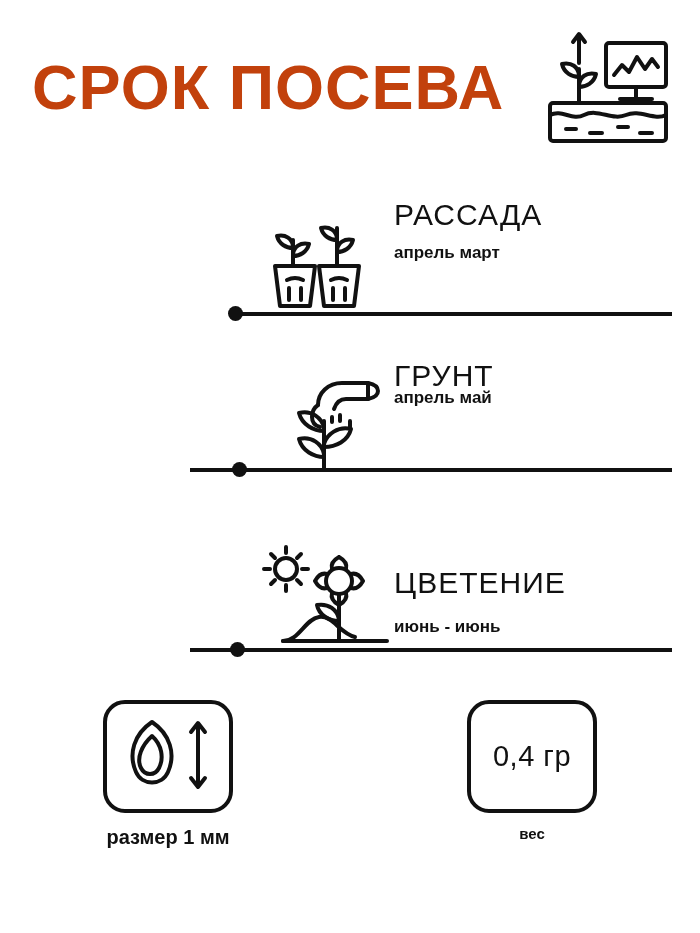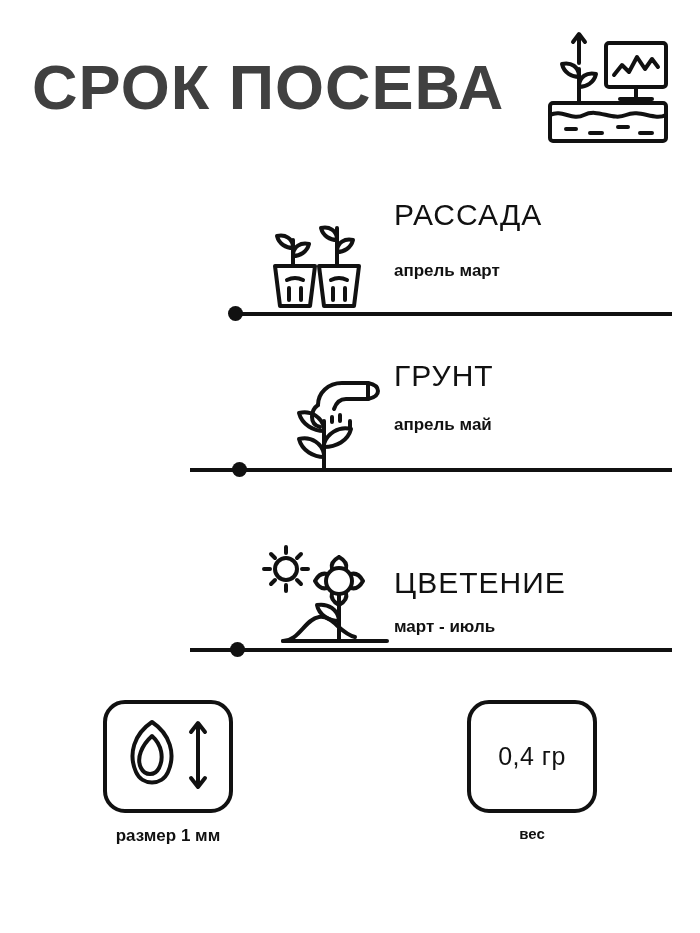--- a/index.html
+++ b/index.html
@@ -25,21 +25,21 @@
     height: 110px;
   }
   .header-title {
     position: absolute;
     left: 0;
     top: 4px;
     font-size: 63px;
     font-weight: bold;
     letter-spacing: 1px;
     line-height: 1;
-    color: #404040;
+    color: #c2410c;
     white-space: nowrap;
   }
   .header-icon {
     position: absolute;
     left: 500px;
     top: -35px;
   }
 
   
   .stage {
@@ -74,29 +74,29 @@
     white-space: nowrap;
   }
   .stage-icon {
     position: absolute;
   }
 
   
   .stage-1 { left: 0; top: 192px; width: 700px; height: 140px; }
   .stage-1 .stage-icon { left: 265px; top: 10px; }
   .stage-1 .stage-title { left: 394px; top: 8px; }
-  .stage-1 .stage-sub { left: 394px; top: 68px; }
+  .stage-1 .stage-sub { left: 394px; top: 50px; }
   .stage-1 .stage-line { left: 232px; top: 120px; width: 440px; }
   .stage-1 .stage-dot { left: 228px; top: 114px; }
 
   
   .stage-2 { left: 0; top: 355px; width: 620px; height: 140px; }
   .stage-2 .stage-icon { left: 272px; top: 10px; }
   .stage-2 .stage-title { left: 394px; top: 6px; }
-  .stage-2 .stage-sub { left: 394px; top: 59px; }
+  .stage-2 .stage-sub { left: 394px; top: 32px; }
   .stage-2 .stage-line { left: 190px; top: 113px; width: 482px; }
   .stage-2 .stage-dot { left: 232px; top: 107px; }
 
   
   .stage-3 { left: 0; top: 525px; width: 700px; height: 150px; }
   .stage-3 .stage-icon { left: 255px; top: 12px; }
   .stage-3 .stage-title { left: 394px; top: 43px; }
   .stage-3 .stage-sub { left: 394px; top: 91px; }
   .stage-3 .stage-line { left: 190px; top: 123px; width: 482px; }
   .stage-3 .stage-dot { left: 230px; top: 117px; }
@@ -121,28 +121,28 @@
     border: 4px solid #111111;
     border-radius: 22px;
     box-sizing: border-box;
     display: flex;
     align-items: center;
     justify-content: center;
     background: #fff;
   }
   .spec-caption {
     margin-top: 12px;
-    font-size: 17px;
+    font-size: 20px;
     font-weight: bold;
     line-height: 1.25;
     color: #111111;
     white-space: pre-line;
   }
   .spec-weight-text {
-    font-size: 25px;
+    font-size: 29px;
     color: #111111;
     letter-spacing: 0.5px;
   }
   .spec-1 { left: 75px; top: 0; }
   .spec-2 { left: 257px; top: 0; }
   .spec-3 { left: 439px; top: 0; }
   .spec-3 .spec-caption { font-size: 15px; }
 </style>
 </head>
 <body>
@@ -237,21 +237,21 @@
       <path d="M60 44 q5 9 12 7 M60 44 q5 -9 12 -7"></path>
 
       <path d="M84 58 V104"></path>
       <path d="M84 84 C74 84 64 78 62 68 C74 66 82 73 84 82 Z"></path>
 
       <path d="M28 104 C44 104 50 82 64 80 C78 78 84 96 100 100"></path>
       <path d="M28 104 H132"></path>
     </svg>
   </div>
   <div class="stage-title">ЦВЕТЕНИЕ</div>
-  <div class="stage-sub">март - июль</div>
+  <div class="stage-sub">июнь - июнь</div>
   <div class="stage-line"></div>
   <div class="stage-dot"></div>
 </div>
 
 <div class="specs">
 
   <div class="spec spec-1">
     <div class="spec-box">
       <svg width="108" height="90" viewBox="0 0 108 90" fill="none" stroke="#111111" stroke-width="4" stroke-linecap="round" stroke-linejoin="round">
 

